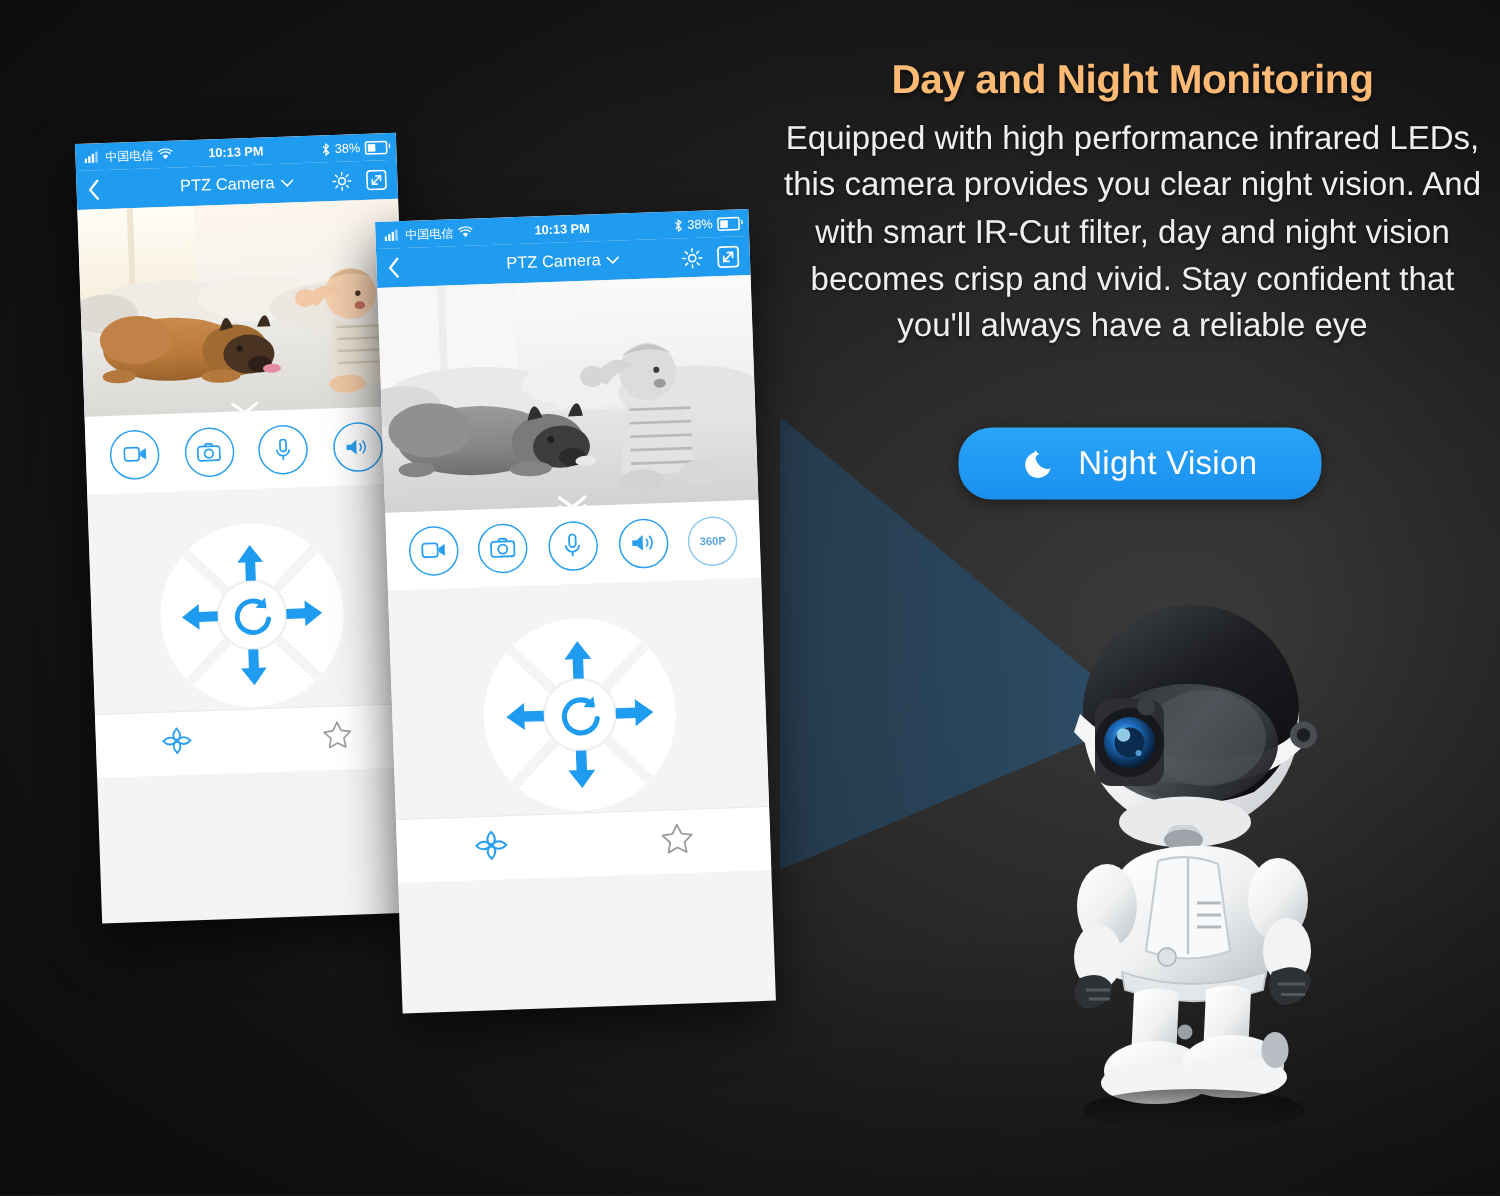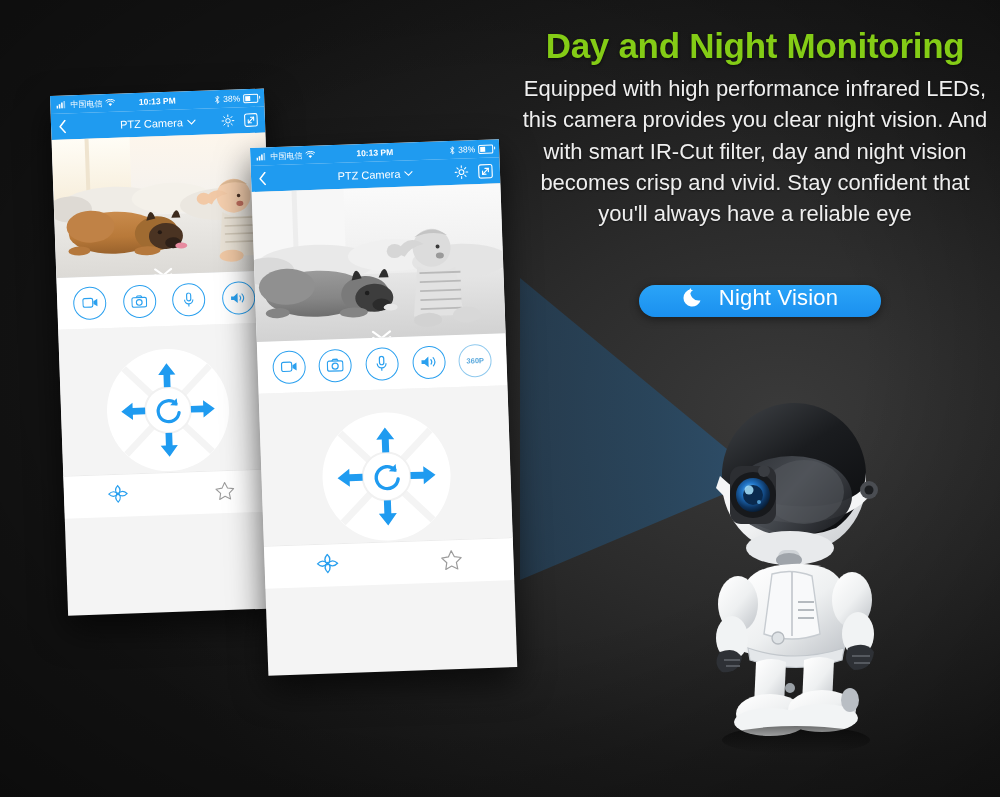--- a/index.html
+++ b/index.html
@@ -27,34 +27,34 @@
     position:absolute;left:0;top:0;width:1000px;height:797px;
     pointer-events:none;
   }
 
   
   .copy{
     position:absolute;left:520px;top:22px;width:470px;
     text-align:center;color:#ffffff;
   }
   .copy h1{
-    margin:4px 0 8px 0;
-    font-size:35px;line-height:1.12;font-weight:bold;
-    letter-spacing:-.3px;color:#84cc16;
+    margin:16px 0 8px 0;
+    font-size:27px;line-height:1.12;font-weight:bold;
+    letter-spacing:-.3px;color:#fdba74;
     text-shadow:0 1px 3px rgba(0,0,0,.6);
   }
   .copy p{
     margin:0;font-size:22px;line-height:1.42;color:#efefef;font-weight:400;
     text-shadow:0 1px 2px rgba(0,0,0,.5);
   }
   .night-btn{
     position:absolute;left:639px;top:285px;
-    width:242px;height:32px;border-radius:22px;
+    width:242px;height:48px;border-radius:22px;
     background:linear-gradient(180deg,#2aa4f8 0%,#1a90ef 100%);
-    display:flex;align-items:flex-start;justify-content:center;gap:13px;
+    display:flex;align-items:center;justify-content:center;gap:13px;
     box-shadow:0 2px 10px rgba(0,0,0,.45);
     cursor:pointer;
   }
   .night-btn .lbl{color:#fff;font-size:22px;letter-spacing:.2px;}
 
   
   .phone{
     position:absolute;
     background:#f4f4f4;
     box-shadow:0 14px 34px rgba(0,0,0,.65);

